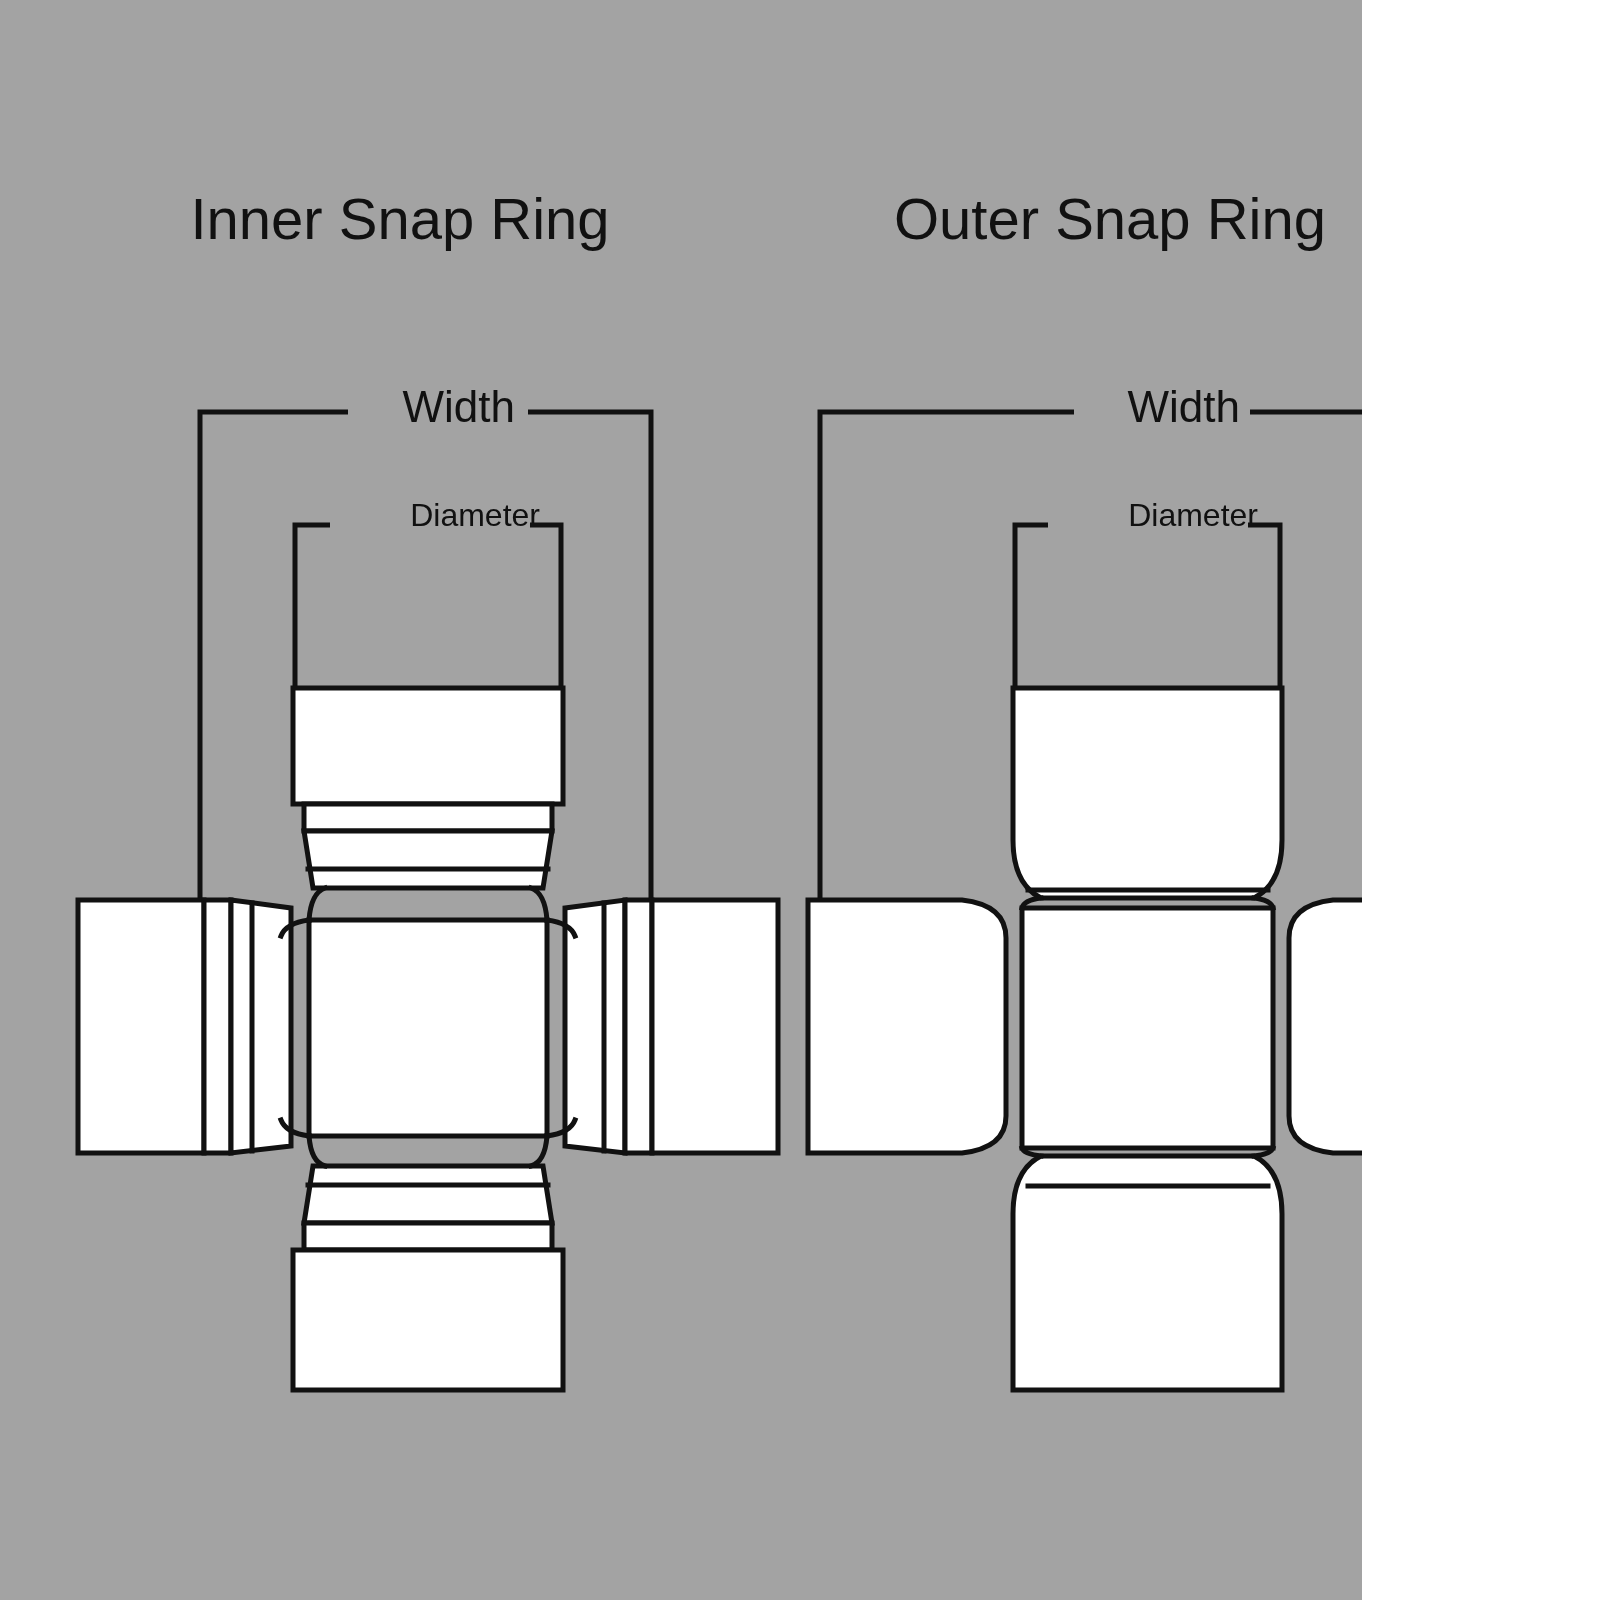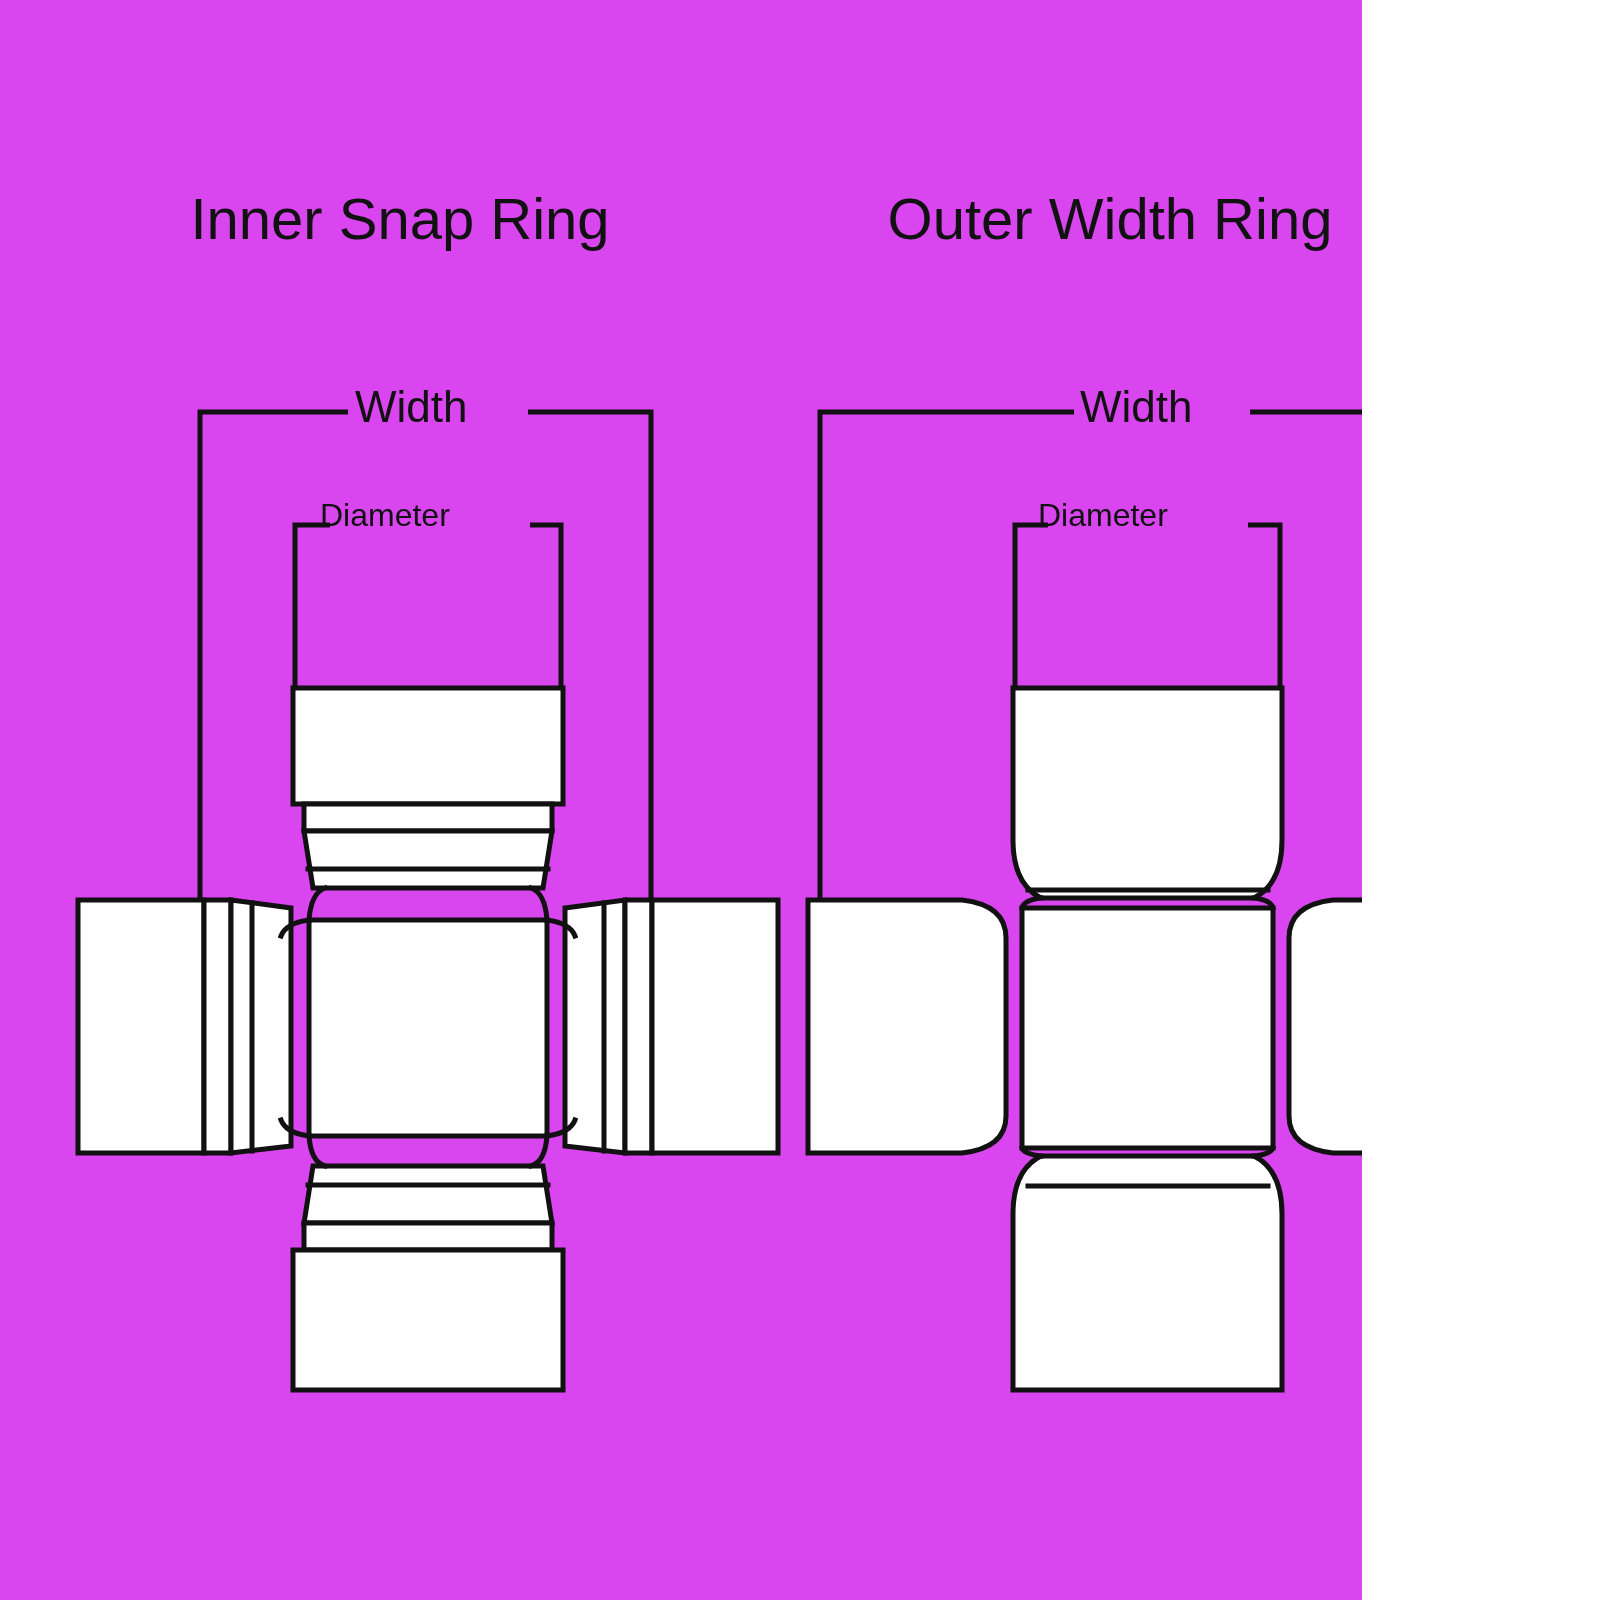--- a/index.html
+++ b/index.html
@@ -4,21 +4,21 @@
 <style>
   html, body {
     margin: 0;
     padding: 0;
     background: #ffffff;
   }
   #page {
     position: relative;
     width: 1362px;
     height: 1600px;
-    background: #d946ef;
+    background: #a3a3a3;
     font-family: "Liberation Sans", sans-serif;
     overflow: hidden;
   }
   .panel-title {
     position: absolute;
     top: 185px;
     width: 620px;
     text-align: center;
     font-size: 58px;
     font-weight: 400;
@@ -28,21 +28,21 @@
   }
   #title-left  { left: 90px; }
   #title-right { left: 800px; }
 
   .dim-label {
     position: absolute;
     font-size: 44px;
     font-weight: 400;
     color: #111111;
     white-space: nowrap;
-    text-align: left;
+    text-align: right;
   }
   .dim-label.small { font-size: 32px; }
 
   svg.art {
     position: absolute;
     left: 0;
     top: 0;
     width: 1600px;
     height: 1600px;
     overflow: visible;
@@ -67,21 +67,21 @@
     stroke-linejoin: miter;
   }
 </style>
 </head>
 <body>
 
 <div id="page">
 
   <div class="panel-title" id="title-left">Inner Snap Ring</div>
 
-  <div class="panel-title" id="title-right">Outer Width Ring</div>
+  <div class="panel-title" id="title-right">Outer Snap Ring</div>
 
   <div class="dim-label" id="lbl-w-in" style="left: 355px; top: 382px; width: 160px;">Width</div>
 
   <div class="dim-label small" id="lbl-d-in" style="left: 320px; top: 497px; width: 220px;">Diameter</div>
 
   <div class="dim-label" id="lbl-w-out" style="left: 1080px; top: 382px; width: 160px;">Width</div>
 
   <div class="dim-label small" id="lbl-d-out" style="left: 1038px; top: 497px; width: 220px;">Diameter</div>
 
   <svg class="art" viewBox="0 0 1600 1600">

